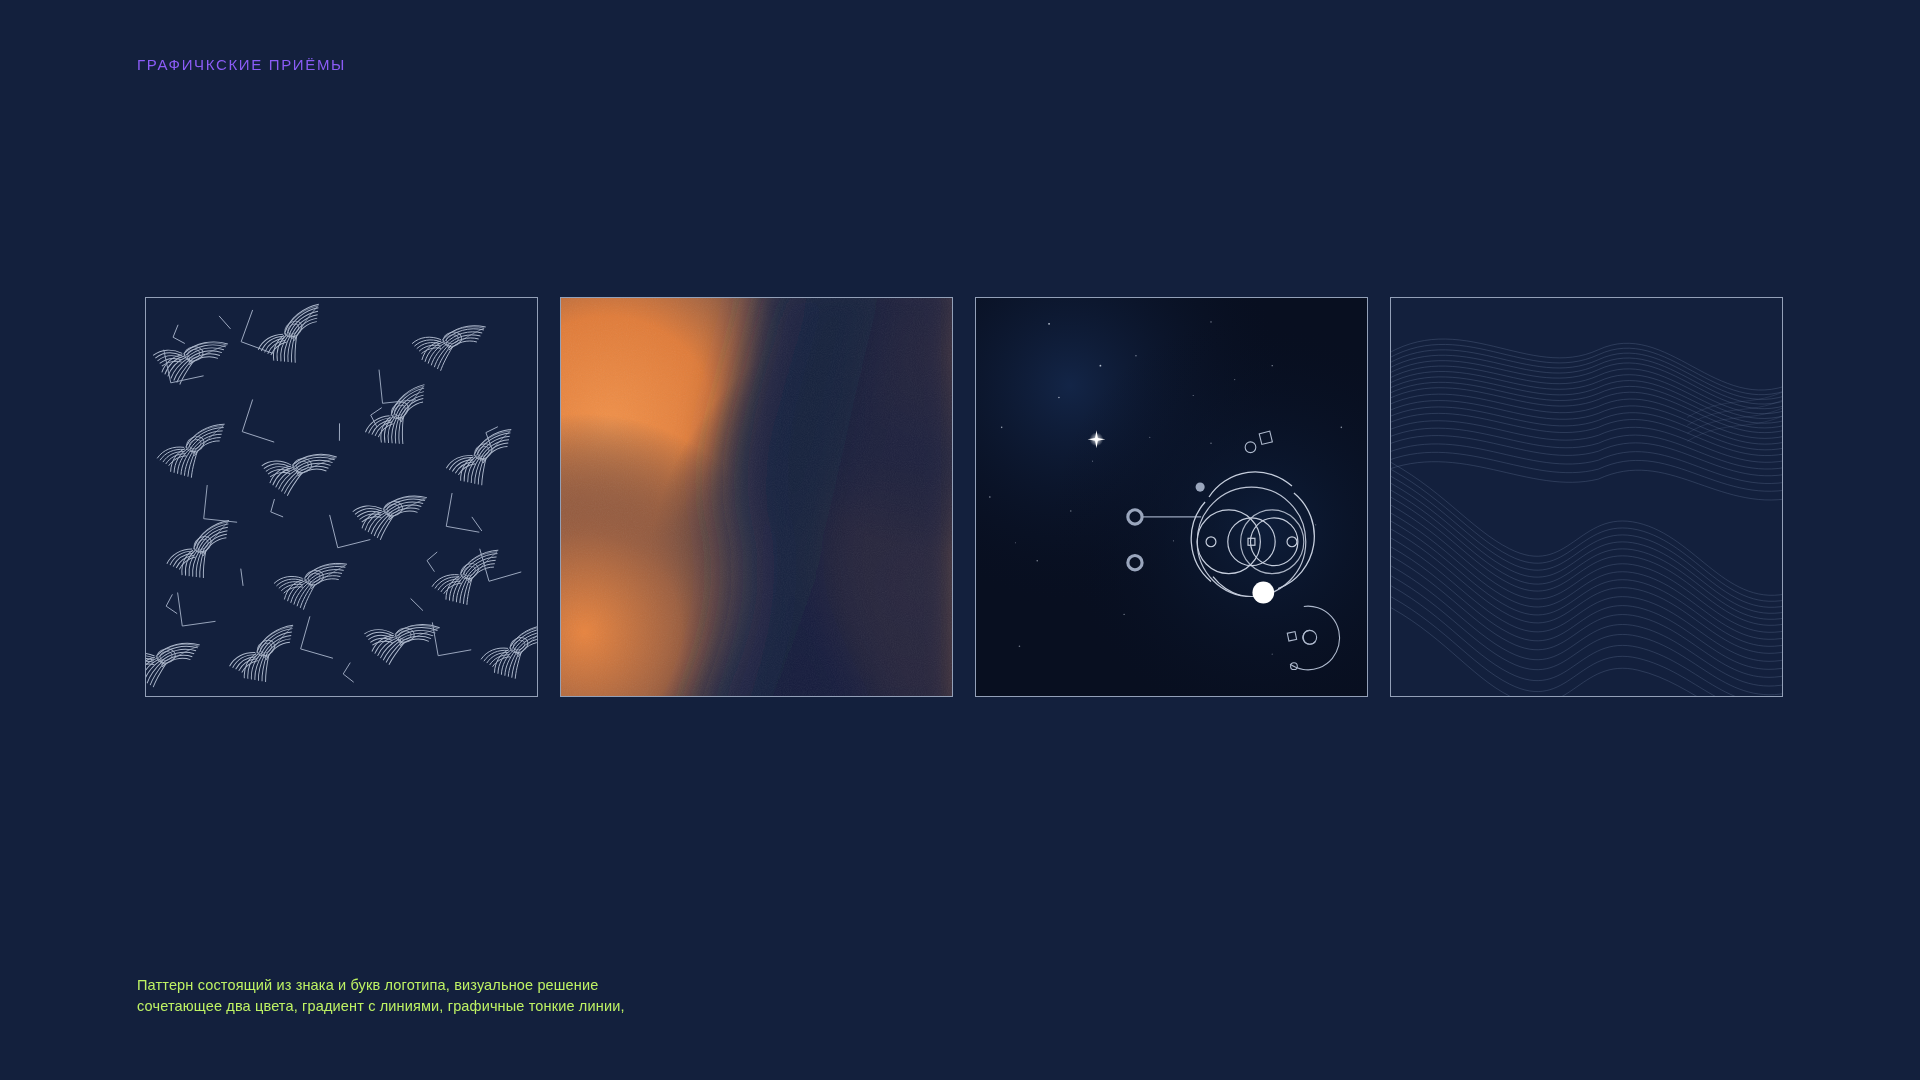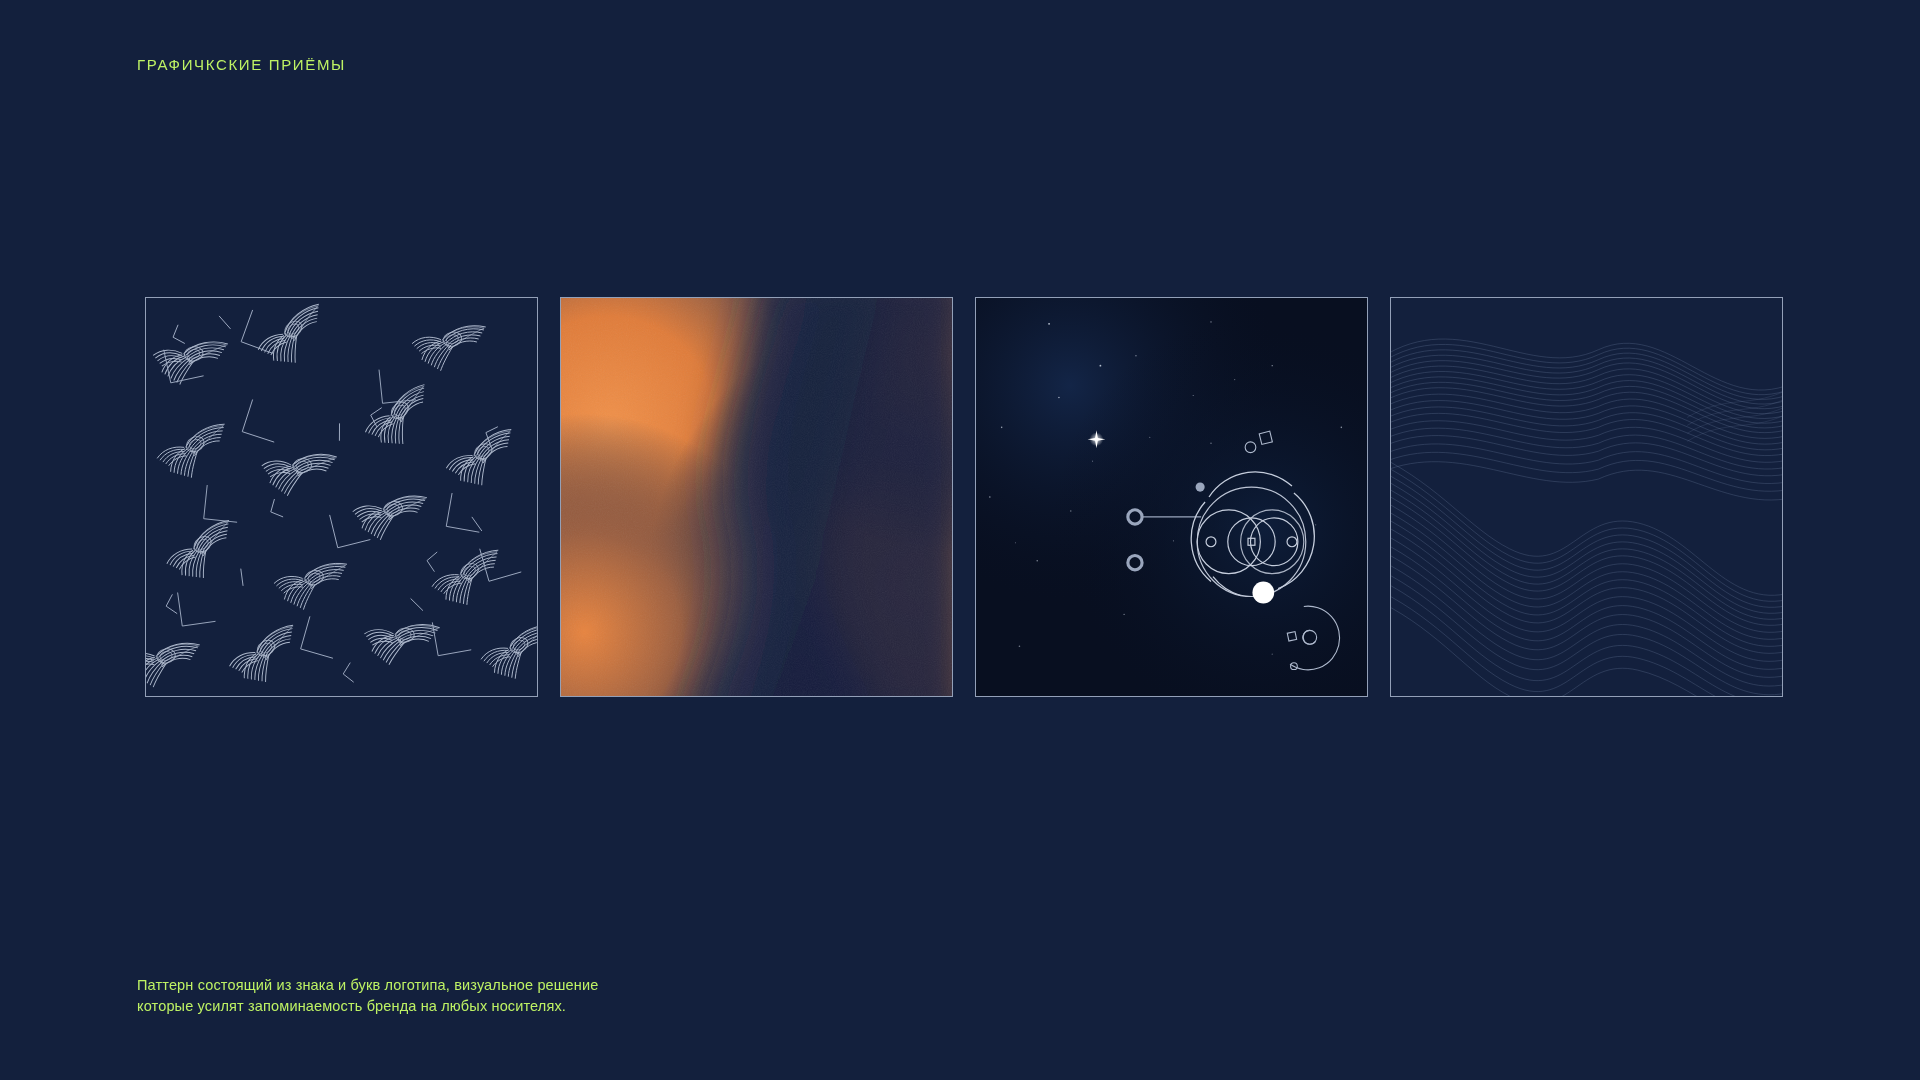--- a/index.html
+++ b/index.html
@@ -17,21 +17,21 @@
     position: relative;
   }
 
   
   .page-title {
     position: absolute;
     left: 137px;
     top: 56px;
     font-size: 15px;
     letter-spacing: 1.65px;
-    color: #bef264;
+    color: #8b5cf6;
     font-weight: 400;
     white-space: nowrap;
   }
 
   
   .panel-row {
     position: absolute;
     left: 145px;
     top: 297px;
     width: 1638px;
@@ -370,14 +370,14 @@
         <path d="M300,136 C 340,112 366,128 406,106"></path>
         <path d="M300,144 C 340,120 366,136 406,114"></path>
       </g>
     </svg>
   </div>
 
 </div>
 
 <div class="caption">
   <span class="caption-line">Паттерн состоящий из знака и букв логотипа, визуальное решение</span>
-  <span class="caption-line">которые усилят запоминаемость бренда на любых носителях.</span>
+  <span class="caption-line">сочетающее два цвета, градиент с линиями, графичные тонкие линии,</span>
 </div>
 
 </body></html>

